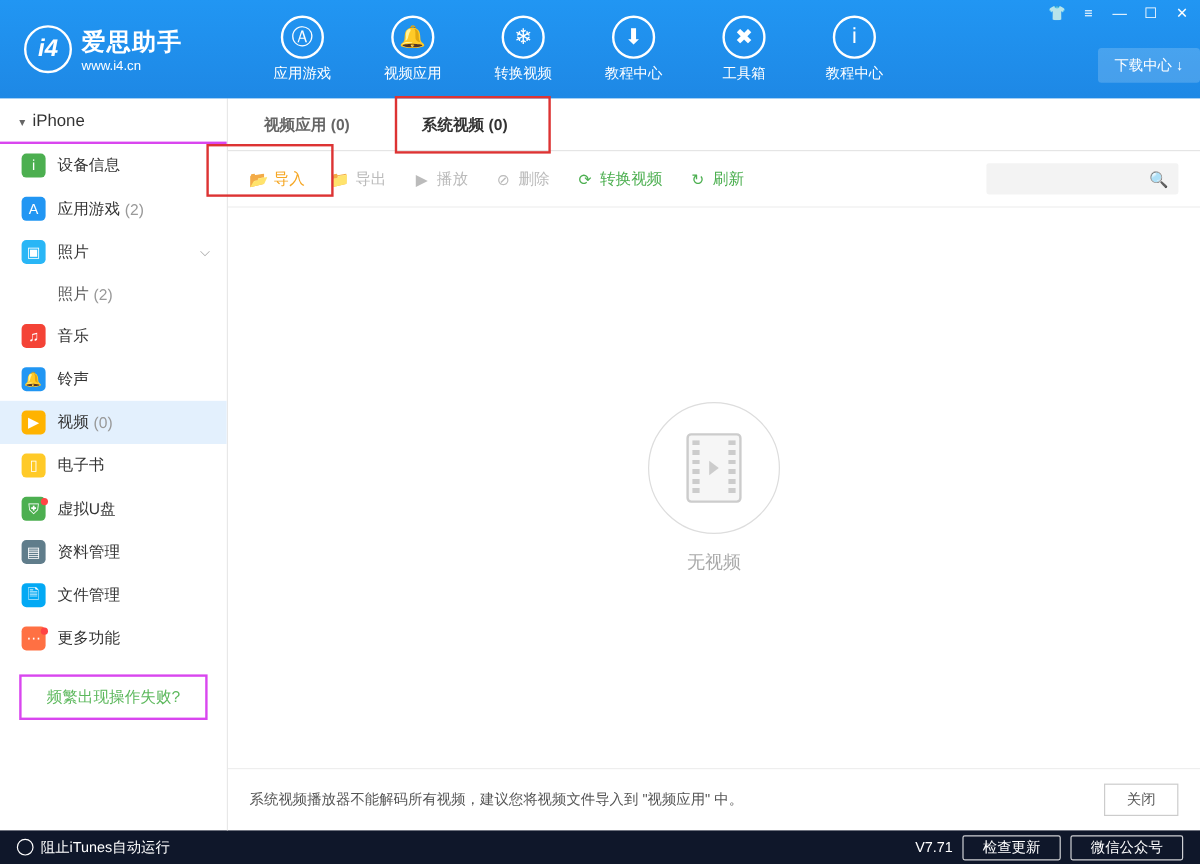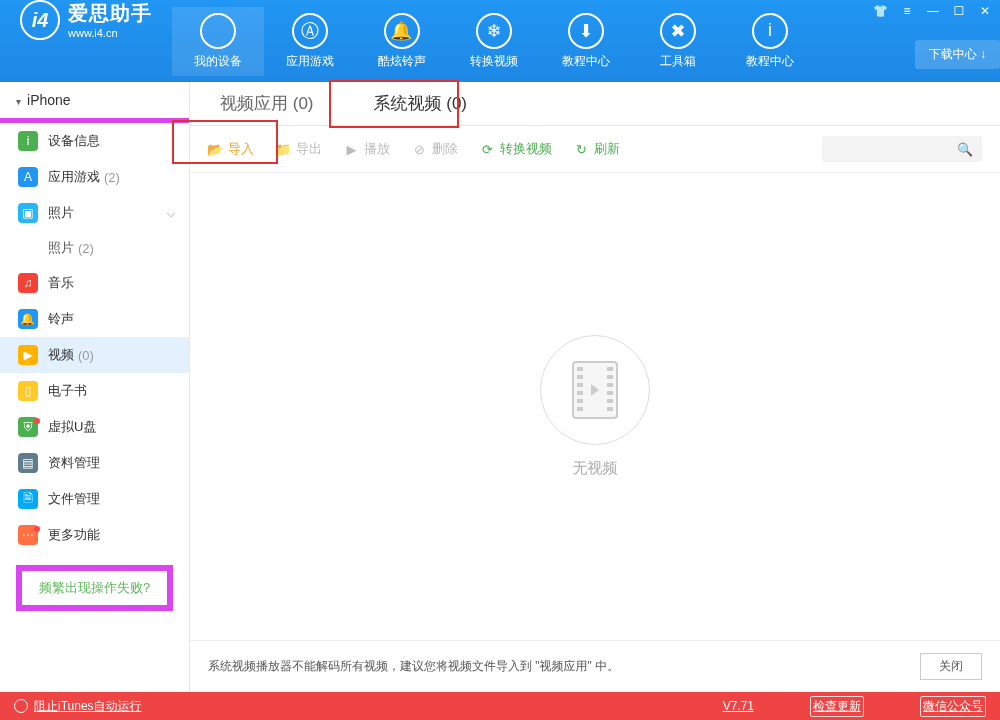--- a/index.html
+++ b/index.html
@@ -3,48 +3,48 @@
 <meta charset="utf-8">
 <style>
 * { margin: 0; padding: 0; box-sizing: border-box; font-family: "Microsoft YaHei", sans-serif; }
 body { width: 1000px; height: 720px; overflow: hidden; background: #fff; }
 
 .header { background: #1e90ff; background: linear-gradient(#2196f3, #1e88e5); height: 82px; display: flex; align-items: stretch; position: relative; }
 .titlebar-controls { position: absolute; top: 4px; right: 6px; display: flex; gap: 8px; }
 .tc { width: 18px; height: 14px; color: #fff; font-size: 12px; display: flex; align-items: center; justify-content: center; cursor: pointer; }
 .download-center { position: absolute; top: 40px; right: 0; background: rgba(255,255,255,0.18); color: #fff; font-size: 12px; padding: 6px 14px; border-radius: 3px; cursor: pointer; }
 
-.logo-area { display: flex; align-items: flex-start; padding: 0 20px; width: 172px; }
+.logo-area { display: flex; align-items: center; padding: 0 20px; width: 206px; }
 .logo-circ { width: 40px; height: 40px; border: 2px solid #fff; border-radius: 50%; display: flex; align-items: center; justify-content: center; color: #fff; font-style: italic; font-weight: bold; font-size: 20px; }
 .logo-text { color: #fff; margin-left: 8px; }
 .logo-text .t1 { font-size: 20px; font-weight: bold; letter-spacing: 1px; }
 .logo-text .t2 { font-size: 11px; }
 
 .nav { display: flex; align-items: center; }
 .nav-item { display: flex; flex-direction: column; align-items: center; color: #fff; font-size: 12px; width: 92px; cursor: pointer; padding: 6px 0; }
 .nav-item.active { background: rgba(255,255,255,0.12); }
 .nav-icon { width: 36px; height: 36px; border: 2px solid #fff; border-radius: 50%; display: flex; align-items: center; justify-content: center; font-size: 18px; margin-bottom: 4px; }
 
 .body { display: flex; height: 610px; }
 .sidebar { width: 190px; border-right: 1px solid #e8e8e8; overflow-y: auto; flex-shrink: 0; }
-.side-header { padding: 10px 16px; font-size: 14px; color: #333; border-bottom: 5px solid #d946ef; cursor: pointer; }
+.side-header { padding: 10px 16px; font-size: 14px; color: #333; border-bottom: 2px solid #d946ef; cursor: pointer; }
 .side-header::before { content: "▾"; font-size: 10px; margin-right: 6px; color: #666; }
 .side-item { display: flex; align-items: center; padding: 8px 14px 8px 18px; font-size: 13px; color: #333; cursor: pointer; position: relative; }
 .side-item.sub { padding-left: 48px; color: #555; }
 .side-item.active { background: #e3f0fd; }
 .side-item.expandable::after { content: "⌵"; position: absolute; right: 14px; color: #aaa; font-size: 11px; }
 .side-icon { width: 20px; height: 20px; margin-right: 10px; border-radius: 4px; display: flex; align-items: center; justify-content: center; color: #fff; font-size: 12px; }
 .count { color: #999; margin-left: 4px; }
 .dot { width: 6px; height: 6px; background: #f44; border-radius: 50%; position: absolute; left: 34px; top: 9px; }
 
-.sidebar-help { margin: 12px 16px; border: 6px solid #d946ef; color: #5cb85c; font-size: 13px; text-align: center; padding: 8px 0; cursor: pointer; }
+.sidebar-help { margin: 12px 16px; border: 2px solid #d946ef; color: #5cb85c; font-size: 13px; text-align: center; padding: 8px 0; cursor: pointer; }
 
 .main { flex: 1; display: flex; flex-direction: column; position: relative; }
 .tabs { display: flex; border-bottom: 1px solid #e5e5e5; height: 44px; align-items: stretch; position: relative; }
-.tab { padding: 0 30px; display: flex; align-items: center; font-size: 17px; color: #666; cursor: pointer; }
+.tab { padding: 0 30px; display: flex; align-items: center; font-size: 13px; color: #666; cursor: pointer; font-weight: bold; }
 .tab.active { color: #333; }
 .red-box1 { position: absolute; border: 2px solid #d33; left: 139px; top: -2px; width: 130px; height: 48px; pointer-events: none; }
 
 .toolbar { display: flex; align-items: center; padding: 10px 18px; gap: 22px; border-bottom: 1px solid #eee; position: relative; }
 .tb-btn { display: flex; align-items: center; font-size: 13px; color: #666; cursor: pointer; gap: 5px; }
 .tb-btn.disabled { color: #bbb; }
 .tb-btn.primary { color: #f5a623; }
 .tb-btn.green { color: #4caf50; }
 .tb-icon { width: 15px; height: 15px; display: inline-flex; align-items: center; justify-content: center; }
 .search-box { margin-left: auto; width: 160px; height: 26px; background: #f3f3f3; border-radius: 2px; display: flex; align-items: center; padding: 0 8px; }
@@ -55,24 +55,24 @@
 .empty-circle { width: 110px; height: 110px; border: 1px solid #ddd; border-radius: 50%; display: flex; align-items: center; justify-content: center; margin-bottom: 14px; }
 .film { width: 46px; height: 58px; border: 2px solid #ccc; border-radius: 4px; position: relative; background: #f6f6f6; }
 .film::before, .film::after { content: ""; position: absolute; top: 4px; bottom: 4px; width: 6px; background: repeating-linear-gradient(#ccc 0 4px, transparent 4px 8px); }
 .film::before { left: 3px; } .film::after { right: 3px; }
 .film-play { position: absolute; left: 50%; top: 50%; transform: translate(-50%,-50%); width: 0; height: 0; border-left: 8px solid #ccc; border-top: 6px solid transparent; border-bottom: 6px solid transparent; }
 .empty-text { color: #aaa; font-size: 15px; }
 
 .hint-bar { display: flex; align-items: center; padding: 12px 18px; font-size: 12px; color: #555; border-top: 1px solid #eee; }
 .close-btn { margin-left: auto; border: 1px solid #ccc; padding: 4px 18px; font-size: 12px; cursor: pointer; color: #555; background: #fff; }
 
-.footer { height: 28px; background: #ef4444; color: #fff; display: flex; align-items: center; font-size: 12px; padding: 0 14px; text-decoration: underline; }
+.footer { height: 28px; background: #0f172a; color: #fff; display: flex; align-items: center; font-size: 12px; padding: 0 14px; }
 .footer .left { display: flex; align-items: center; gap: 6px; cursor: pointer; }
 .footer .right { margin-left: auto; display: flex; align-items: center; gap: 8px; }
-.f-btn { border: 1px solid rgba(255,255,255,0.8); padding: 1px 2px; border-radius: 2px; cursor: pointer; margin-left: 48px; }
+.f-btn { border: 1px solid rgba(255,255,255,0.8); padding: 1px 16px; border-radius: 2px; cursor: pointer; }
 .stop-icon { width: 14px; height: 14px; border: 1.5px solid #fff; border-radius: 50%; }
 </style>
 </head>
 <body>
 
 <div class="header">
   <div class="titlebar-controls">
     <span class="tc">👕</span>
     <span class="tc">≡</span>
     <span class="tc">—</span>
@@ -83,31 +83,27 @@
 
   <div class="logo-area">
     <div class="logo-circ">i4</div>
     <div class="logo-text">
       <div class="t1">爱思助手</div>
       <div class="t2">www.i4.cn</div>
     </div>
   </div>
 
   <div class="nav">
-    <div class="nav-item active">
-        <div class="nav-icon"></div>
-        <span>我的设备</span>
-      </div>
     <div class="nav-item">
         <div class="nav-icon">Ⓐ</div>
         <span>应用游戏</span>
       </div>
     <div class="nav-item">
         <div class="nav-icon">🔔</div>
-        <span>酷炫铃声</span>
+        <span>视频应用</span>
       </div>
     <div class="nav-item">
         <div class="nav-icon">❄</div>
         <span>转换视频</span>
       </div>
     <div class="nav-item">
         <div class="nav-icon">⬇</div>
         <span>教程中心</span>
       </div>
     <div class="nav-item">

